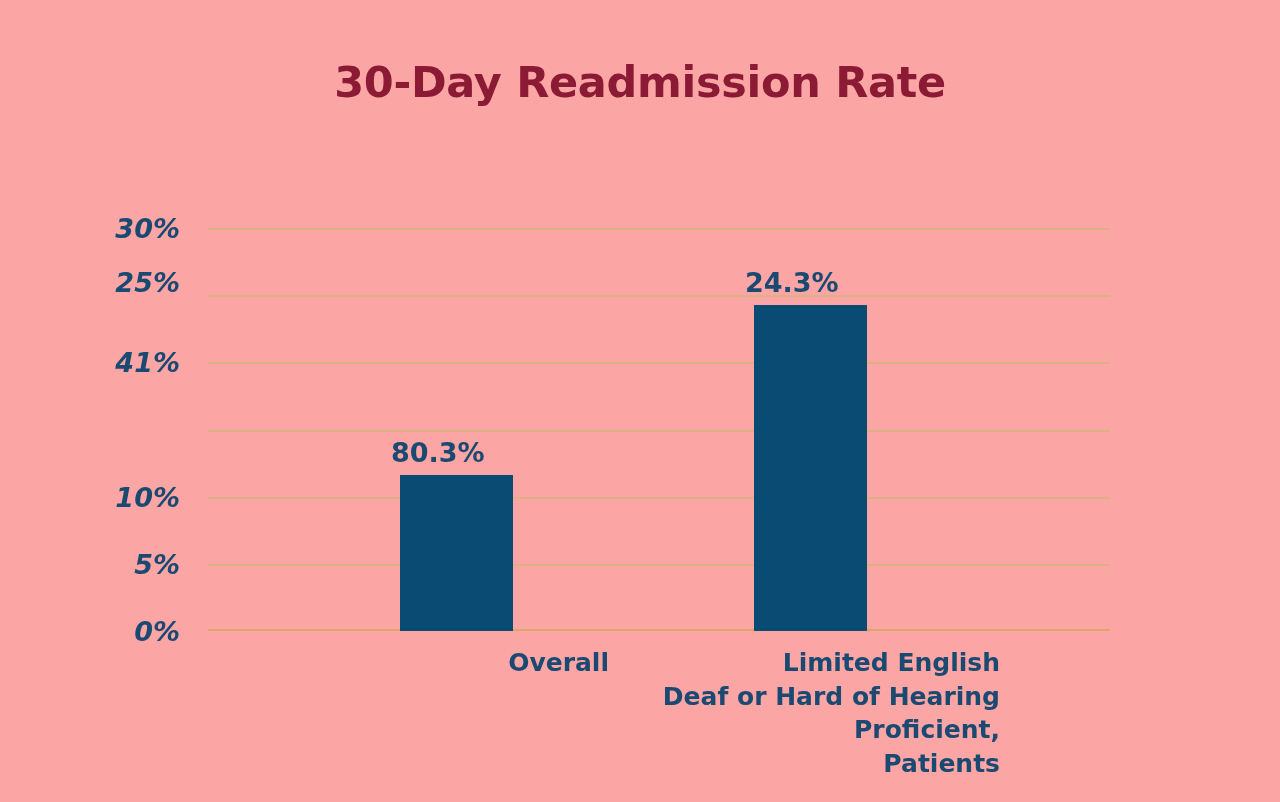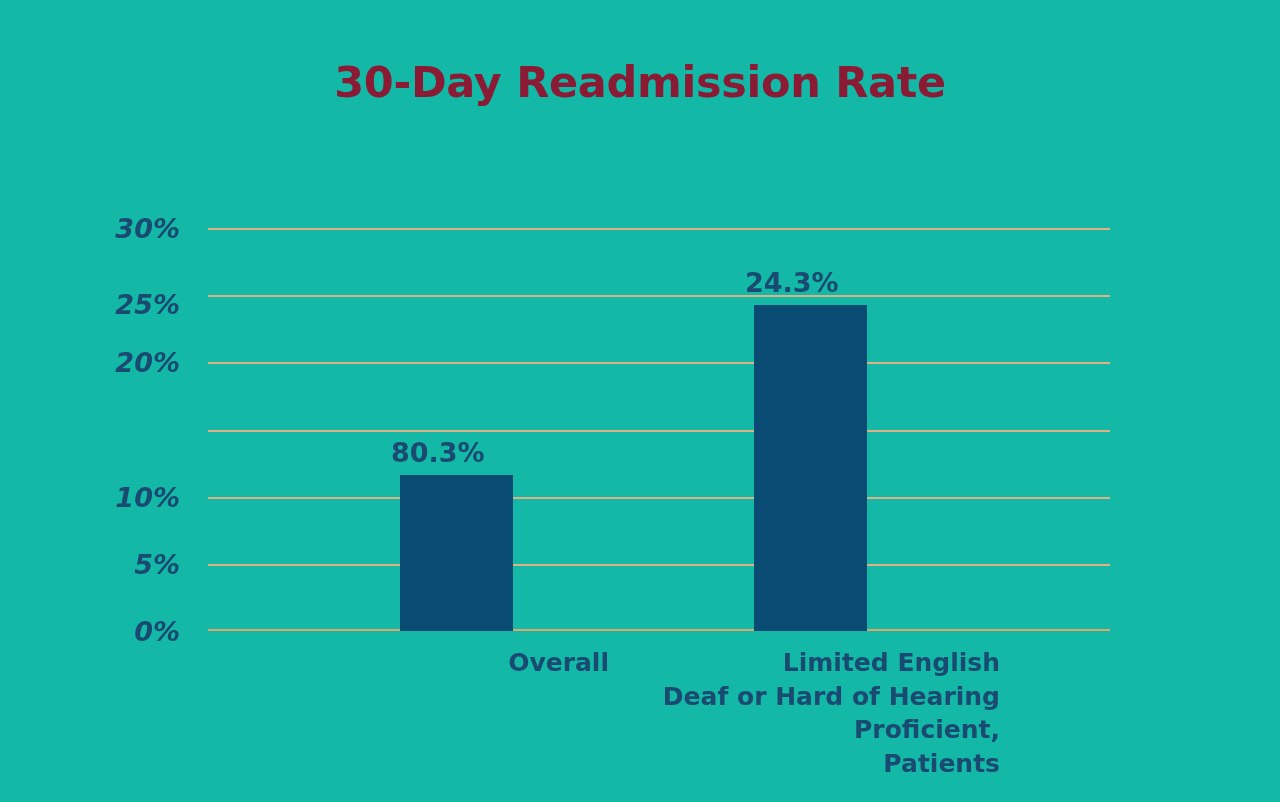--- a/index.html
+++ b/index.html
@@ -108,30 +108,30 @@
     color: #1A4971;
     line-height: 1.34;
   }
   .cat-label .cat-line {
     display: block;
   }
 </style>
 </head>
 <body>
 
-<div id="chart-root" style="background: #14b8a6;">
+<div id="chart-root" style="background: #fca5a5;">
 
   <div class="chart-title" style="color: rgb(139, 26, 53);">30-Day Readmission Rate</div>
 
   <div class="y-axis">
     <div class="y-tick-label" style="top: 403px; color: rgb(26, 73, 113);">0%</div>
     <div class="y-tick-label" style="top: 335.8px; color: rgb(26, 73, 113);">5%</div>
     <div class="y-tick-label" style="top: 268.7px; color: rgb(26, 73, 113);">10%</div>
-    <div class="y-tick-label" style="top: 134.3px; color: rgb(26, 73, 113);">20%</div>
-    <div class="y-tick-label" style="top: 76px; color: rgb(26, 73, 113); padding-left: 26px;">25%</div>
+    <div class="y-tick-label" style="top: 134.3px; color: rgb(26, 73, 113);">41%</div>
+    <div class="y-tick-label" style="top: 54px; color: rgb(26, 73, 113); padding-left: 26px;">25%</div>
     <div class="y-tick-label" style="top: 0px; color: rgb(26, 73, 113);">30%</div>
   </div>
 
   <div class="plot-area">
     <div class="gridline" style="top: 0px; background: rgb(221, 177, 132);"></div>
     <div class="gridline" style="top: 67.2px; background: rgb(221, 177, 132);"></div>
     <div class="gridline" style="top: 134.3px; background: rgb(221, 177, 132);"></div>
     <div class="gridline" style="top: 201.5px; background: rgb(221, 177, 132);"></div>
     <div class="gridline" style="top: 268.7px; background: rgb(221, 177, 132);"></div>
     <div class="gridline" style="top: 335.8px; background: rgb(221, 177, 132);"></div>

